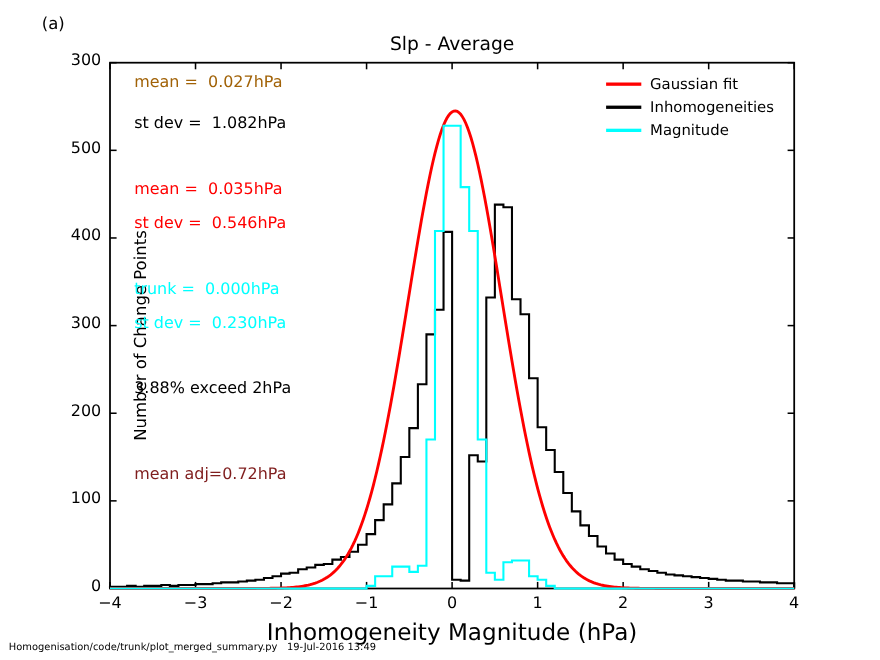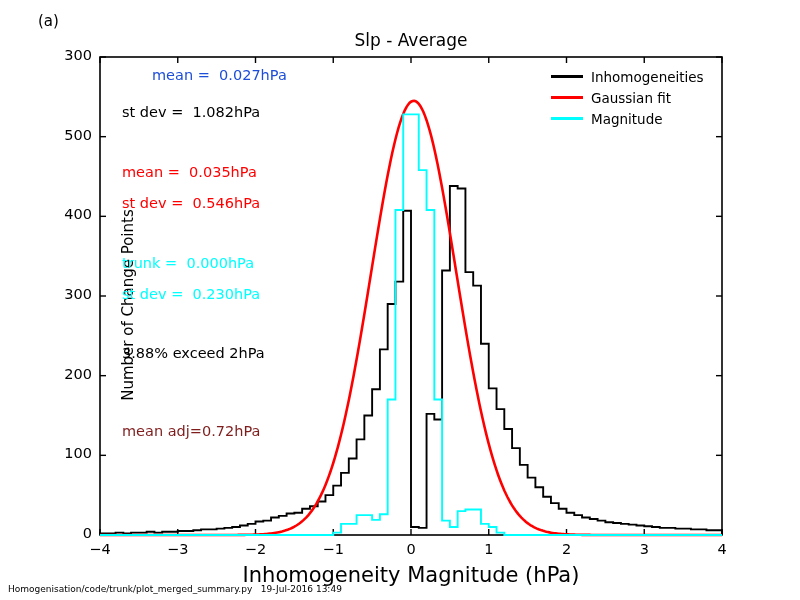--- a/index.html
+++ b/index.html
@@ -169,37 +169,37 @@
       <div class="tick-label-x" style="left: 157.75px; top: 541px;">−3</div>
       <div class="tick-label-x" style="left: 235.5px; top: 541px;">−2</div>
       <div class="tick-label-x" style="left: 313.25px; top: 541px;">−1</div>
       <div class="tick-label-x" style="left: 391px; top: 541px;">0</div>
       <div class="tick-label-x" style="left: 468.75px; top: 541px;">1</div>
       <div class="tick-label-x" style="left: 546.5px; top: 541px;">2</div>
       <div class="tick-label-x" style="left: 624.25px; top: 541px;">3</div>
       <div class="tick-label-x" style="left: 702px; top: 541px;">4</div>
     </div>
 
-  <div class="annot" style="left:122px;top:67px;color:#1d4ed8;margin-left:30px;">mean =  0.027hPa</div>
+  <div class="annot" style="left:122px;top:67px;color:#a16207;">mean =  0.027hPa</div>
   <div class="annot" style="left:122px;top:104px;color:#000;text-align:right;">st dev =  1.082hPa</div>
   <div class="annot" style="left:122px;top:164px;color:#ff0000;">mean =  0.035hPa</div>
   <div class="annot" style="left:122px;top:195px;color:#ff0000;">st dev =  0.546hPa</div>
   <div class="annot" style="left:122px;top:255px;color:#00ffff;">trunk =  0.000hPa</div>
   <div class="annot" style="left:122px;top:286px;color:#00ffff;">st dev =  0.230hPa</div>
   <div class="annot" style="left:122px;top:345px;color:#000;">3.88% exceed 2hPa</div>
   <div class="annot" style="left:122px;top:377px;color:#7f1d1d;margin-top:46px;">mean adj=0.72hPa</div>
 
   <div class="legend-box">
     <div class="legend-row">
+      <div class="legend-swatch" style="background:#ff0000"></div>
+      <div class="legend-label">Gaussian fit</div>
+    </div>
+    <div class="legend-row">
       <div class="legend-swatch" style="background:#000000"></div>
       <div class="legend-label">Inhomogeneities</div>
-    </div>
-    <div class="legend-row">
-      <div class="legend-swatch" style="background:#ff0000"></div>
-      <div class="legend-label">Gaussian fit</div>
     </div>
     <div class="legend-row">
       <div class="legend-swatch" style="background:#00ffff"></div>
       <div class="legend-label">Magnitude</div>
     </div>
   </div>
 
   <div class="footer-note">
     <span>Homogenisation/code/trunk/plot_merged_summary.py</span><span>   </span><span>19-Jul-2016 13:49</span>
   </div>

